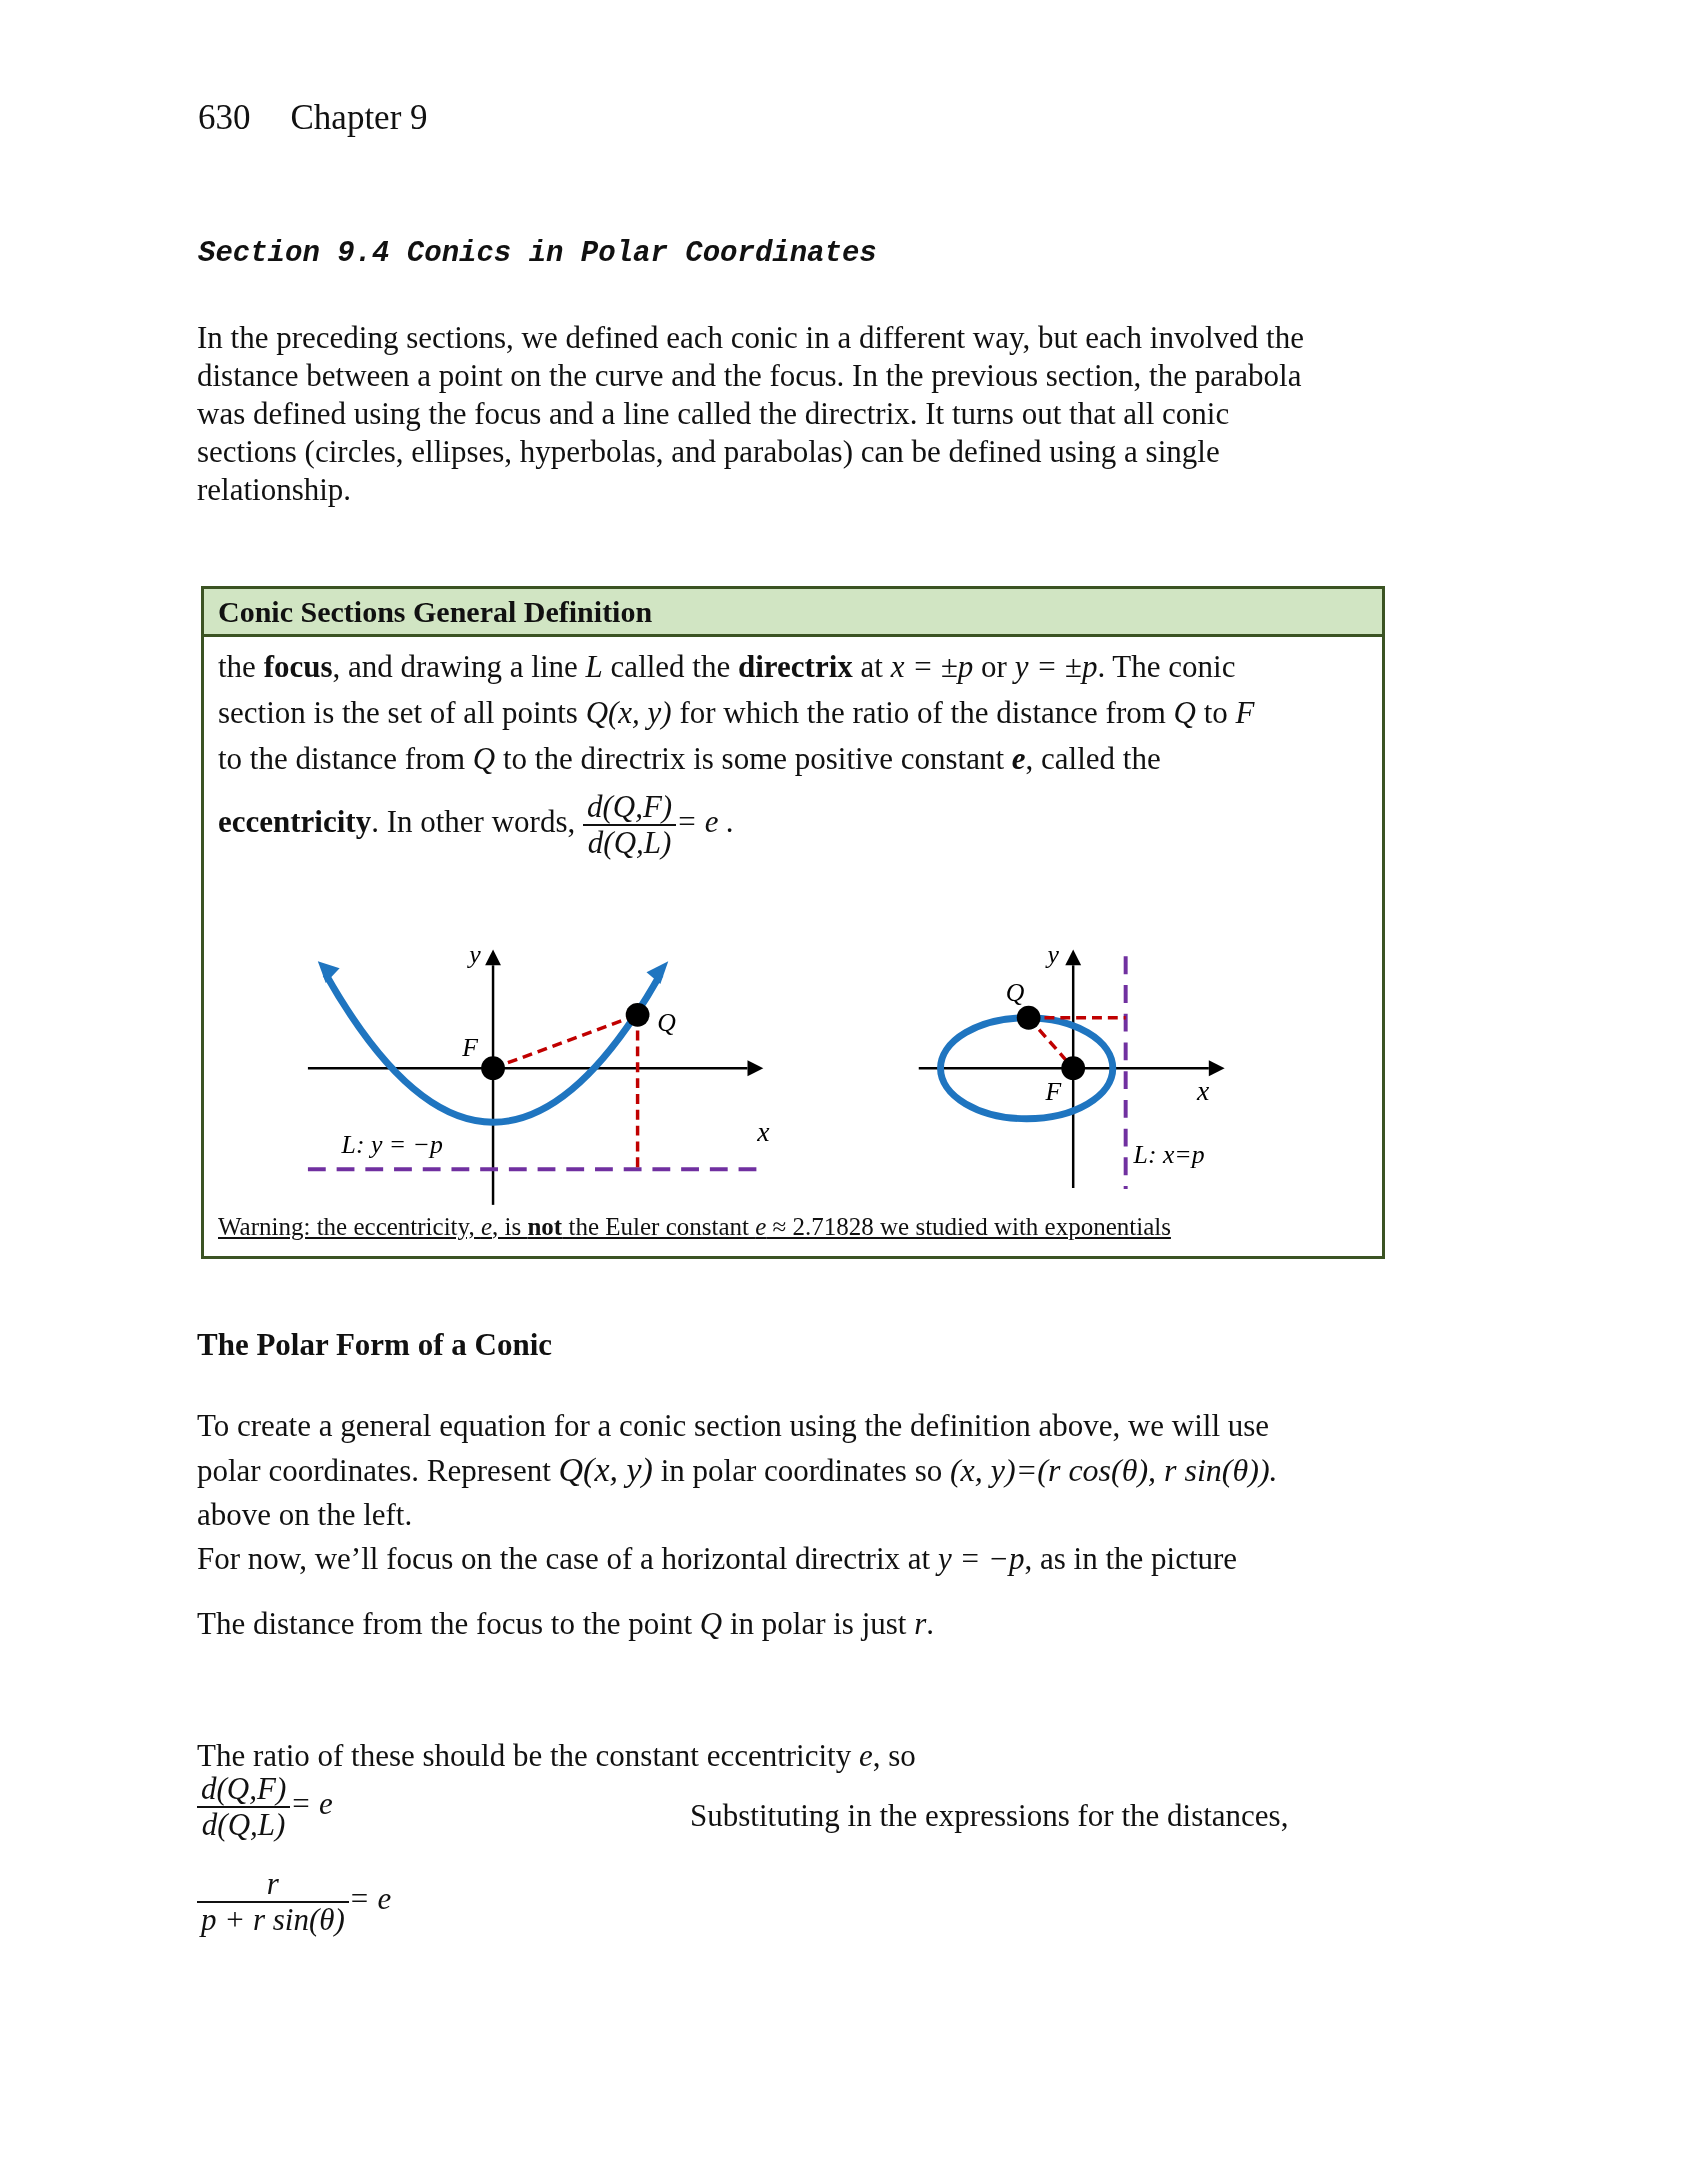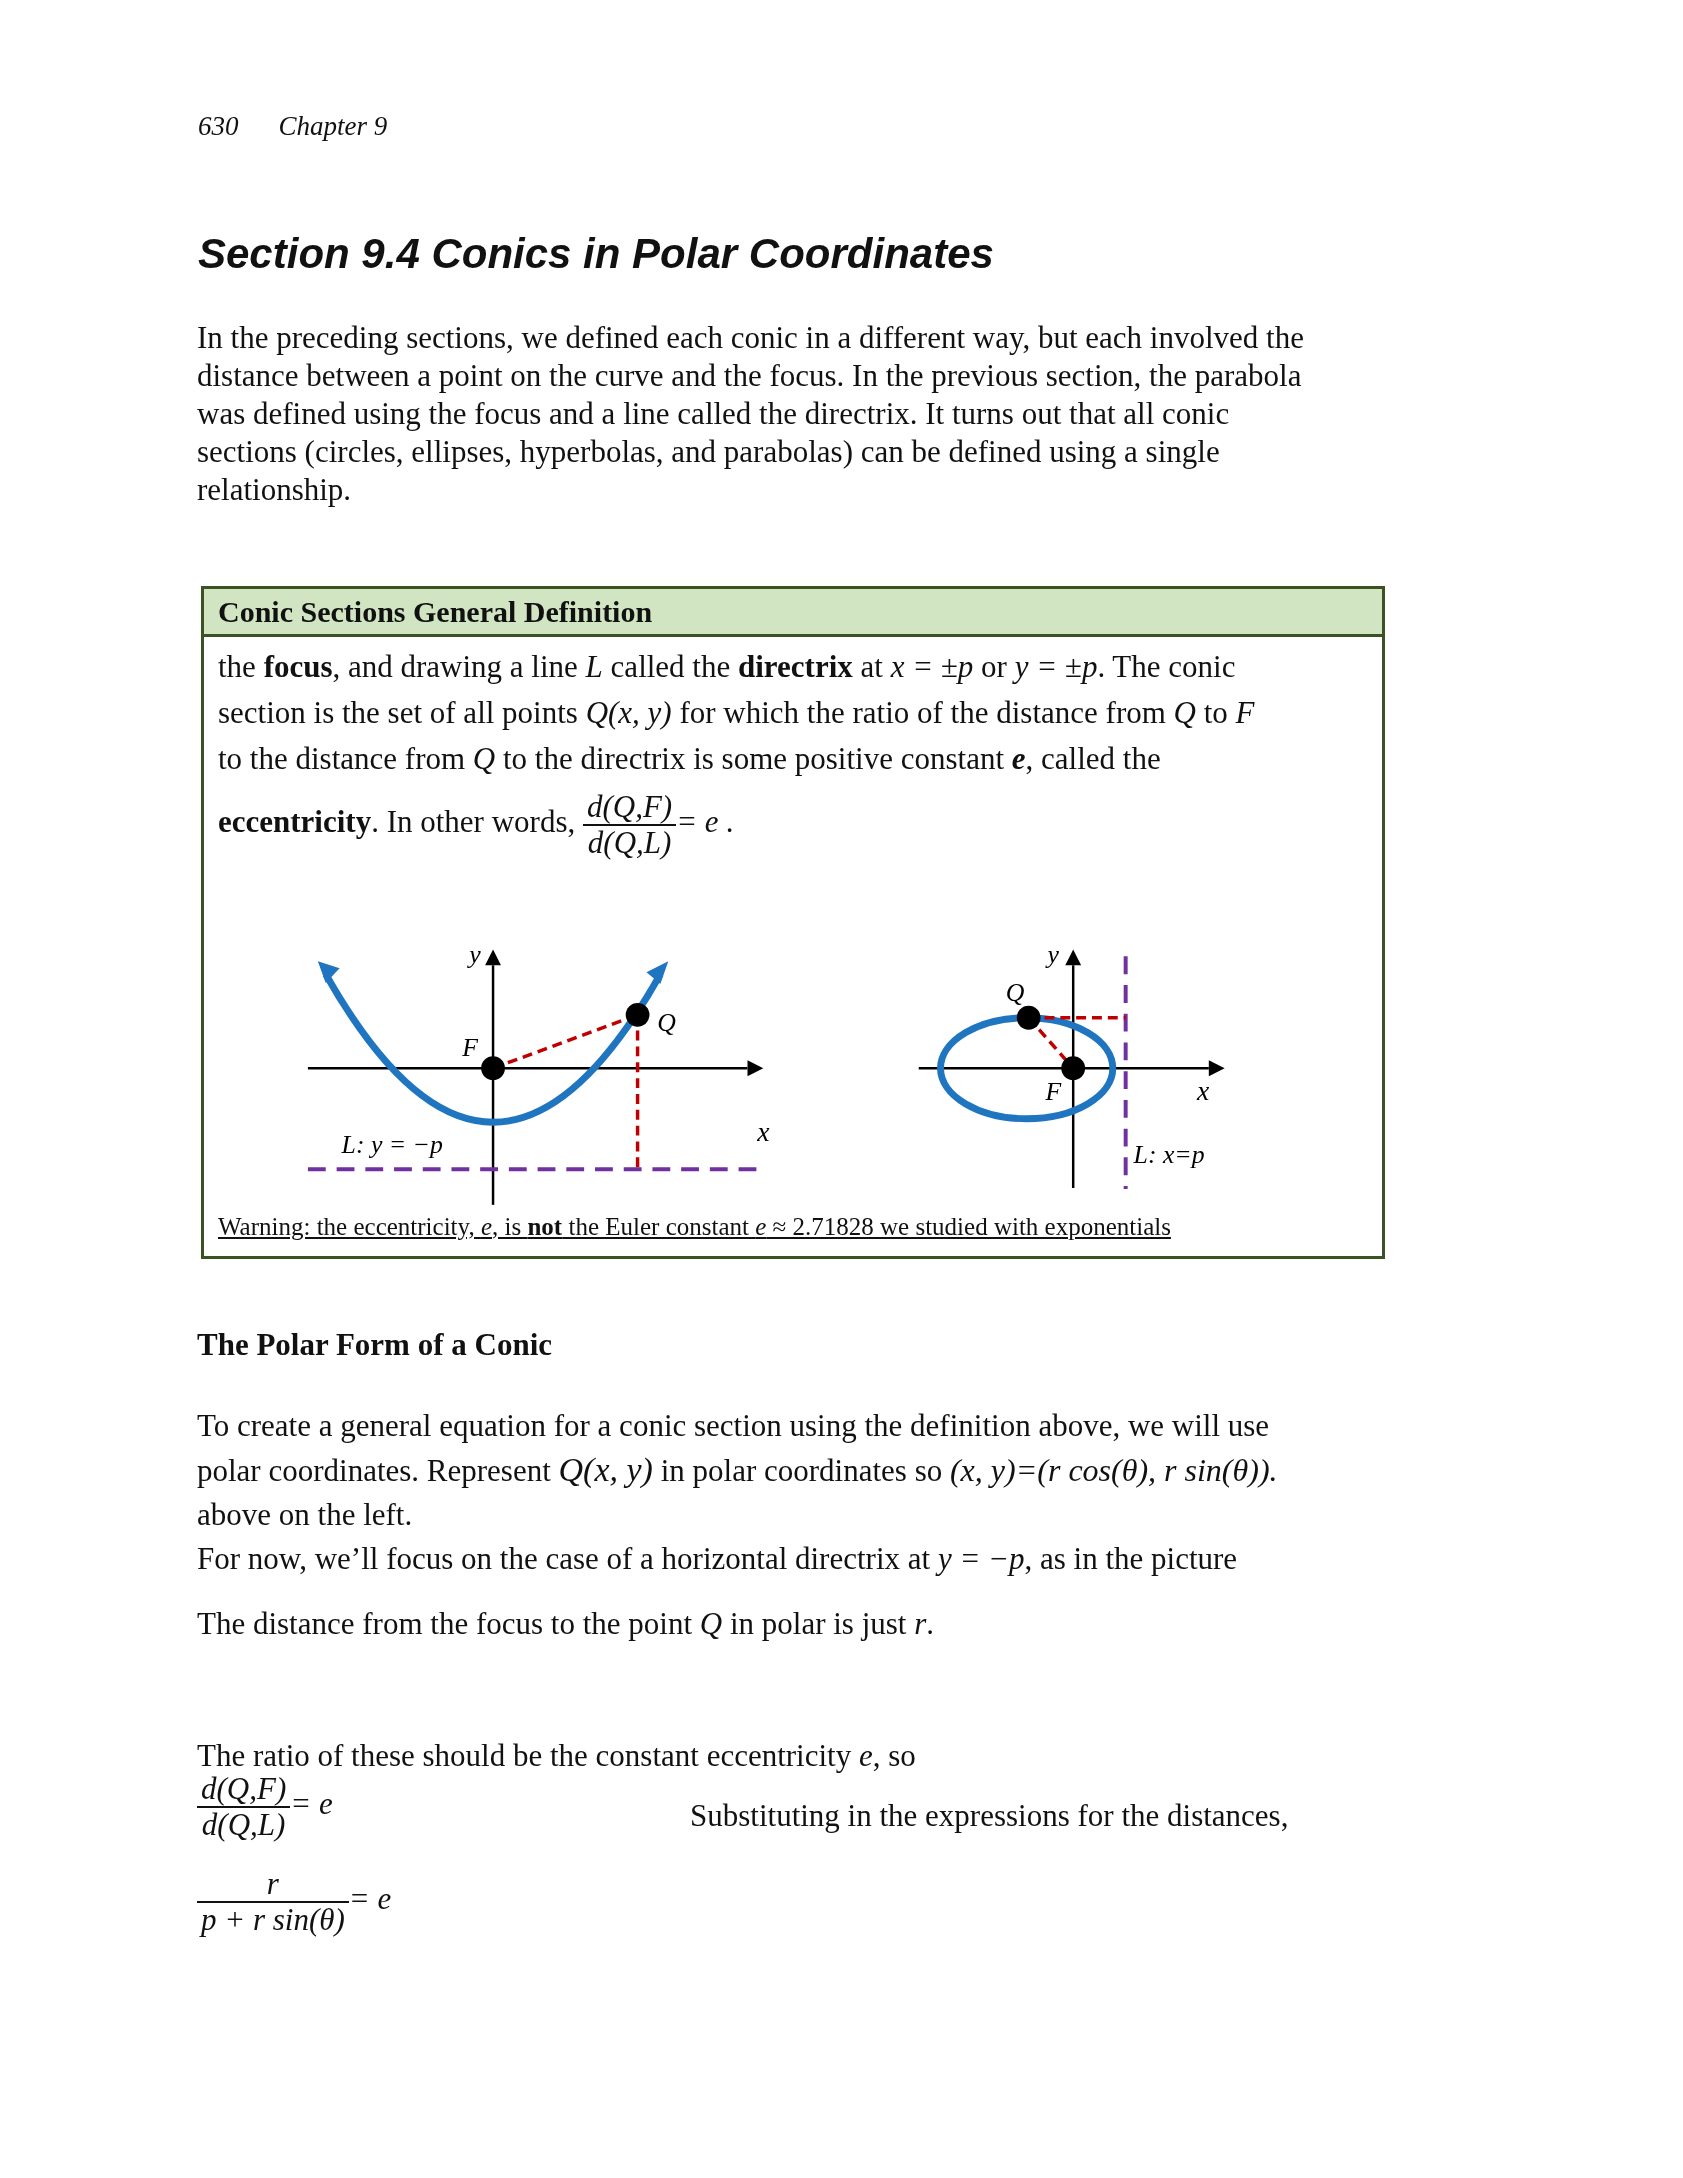--- a/index.html
+++ b/index.html
@@ -1,22 +1,22 @@
 <!DOCTYPE html>
 <html><head>
   <meta charset="utf-8">
   <style>
     html, body { margin: 0; padding: 0; background: #ffffff; }
     body { width: 1683px; height: 2178px; position: relative; overflow: hidden;
            font-family: "Liberation Serif", "DejaVu Serif", serif; color: #111; }
     .abs { position: absolute; }
-    .page-header { left: 198px; top: 111px; font-size: 27px; white-space: nowrap; font-style: italic; }
+    .page-header { left: 198px; top: 98px; font-size: 35px; white-space: nowrap; }
     .page-header .chap { margin-left: 40px; }
-    .section-title { left: 198px; top: 230px; font-family: Liberation Sans, sans-serif;
-                     font-weight: bold; font-style: italic; font-size: 42px; white-space: nowrap; }
+    .section-title { left: 198px; top: 237px; font-family: Liberation Mono, monospace;
+                     font-weight: bold; font-style: italic; font-size: 29px; white-space: nowrap; }
     .para { left: 197px; width: 1208px; font-size: 31px; line-height: 38px; }
     .para .line { display: block; white-space: nowrap; }
     i.m { font-style: italic; }
     .big { font-size: 40px; line-height: 0; }
     .box { left: 201px; top: 586px; width: 1178px; height: 667px; border: 3px solid #3b5323; background: #fff; }
     .box-header { position: absolute; left: 0; top: 0; right: 0; height: 45px; background: #d1e5c3;
                   border-bottom: 3px solid #3b5323; }
     .box-header span { position: absolute; left: 14px; top: 6px; font-weight: bold; font-size: 30px; white-space: nowrap; }
     .box-body { position: absolute; left: 14px; top: 55px; width: 1148px; font-size: 31px; line-height: 46px; }
     .box-body .line { display: block; white-space: nowrap; height: 46px; }

